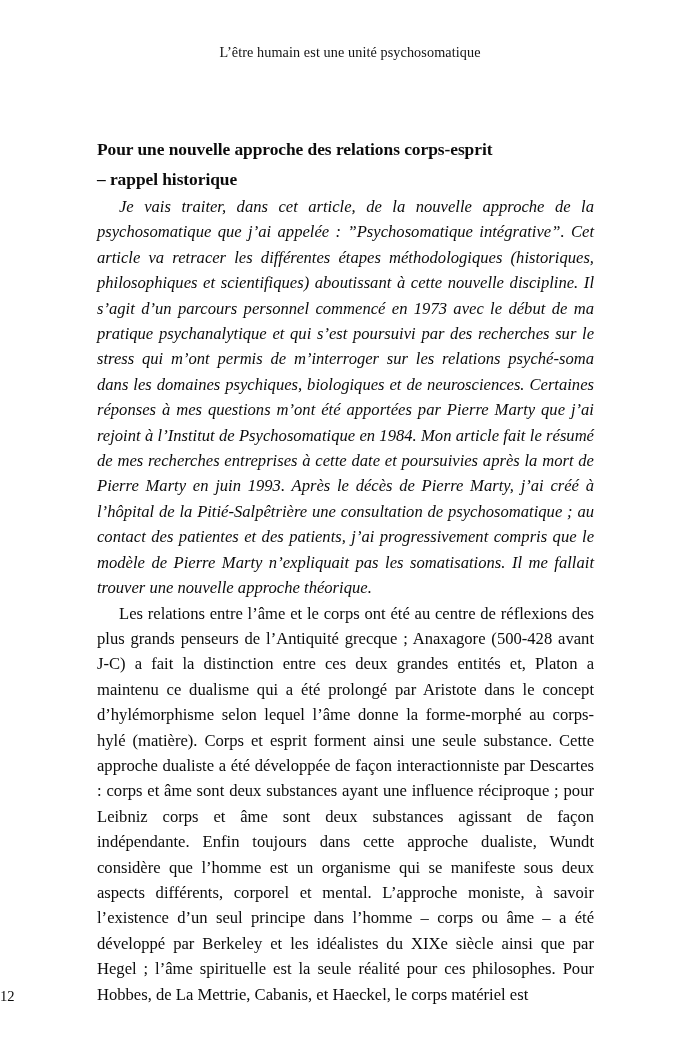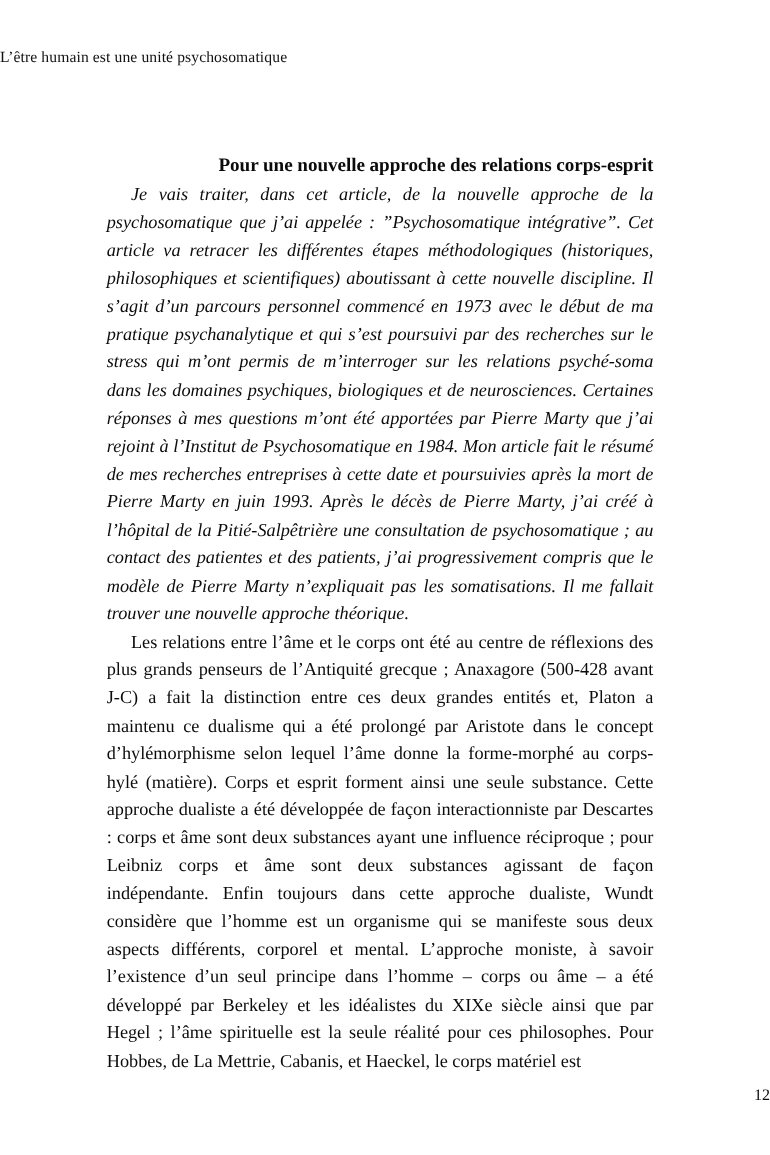--- a/index.html
+++ b/index.html
@@ -23,39 +23,39 @@
     height: 1050px;
     box-sizing: border-box;
   }
 
   
   .running-head {
     position: absolute;
     left: 0;
     top: 44px;
     width: 700px;
-    text-align: left;
+    text-align: center;
     font-size: 14.2px;
     letter-spacing: 0.1px;
     color: #111;
   }
 
   
   .textblock {
     position: absolute;
     left: 97px;
     top: 134px;
     width: 497px;
   }
 
   .doc-title {
     font-weight: bold;
     font-size: 17.4px;
     line-height: 30px;
-    text-align: right;
+    text-align: left;
     margin: 0 0 0 0;
     letter-spacing: -0.05px;
   }
   .doc-title .line2 { display: block; }
 
   p.body-par {
     font-size: 16.6px;
     line-height: 25.4px;
     text-align: justify;
     text-justify: inter-word;
@@ -75,35 +75,36 @@
     margin: 26px 0 16px 0;
     letter-spacing: -0.2px;
   }
 
   
   .folio {
     position: absolute;
     left: 0;
     top: 988px;
     width: 700px;
-    text-align: right;
+    text-align: left;
     font-size: 14.6px;
   }
 </style>
 </head>
 <body>
 
 <div class="page">
 
   <div class="running-head">L’être humain est une unité psychosomatique</div>
 
   <div class="textblock">
 
     <h1 class="doc-title">
       <span>Pour une nouvelle approche des relations corps-esprit</span>
+      <span class="line2">– rappel historique</span>
     </h1>
 
     <p class="body-par par-gap-top">Je vais traiter, dans cet article, de la nouvelle approche de la psychosomatique que j’ai appelée : ”Psychosomatique intégrative”. Cet article va retracer les différentes étapes méthodologiques (historiques, philosophiques et scientifiques) aboutissant à cette nouvelle discipline. Il s’agit d’un parcours personnel commencé en 1973 avec le début de ma pratique psychanalytique et qui s’est poursuivi par des recherches sur le stress qui m’ont permis de m’interroger sur les relations psyché-soma dans les domaines psychiques, biologiques et de neurosciences. Certaines réponses à mes questions m’ont été apportées par Pierre Marty que j’ai rejoint à l’Institut de Psychosomatique en 1984. Mon article fait le résumé de mes recherches entreprises à cette date et poursuivies après la mort de Pierre Marty en juin 1993. Après le décès de Pierre Marty, j’ai créé à l’hôpital de la Pitié-Salpêtrière une consultation de psychosomatique ; au contact des patientes et des patients, j’ai progressivement compris que le modèle de Pierre Marty n’expliquait pas les somatisations. Il me fallait trouver une nouvelle approche théorique.</p>
 
 
     <p class="body-par">Les relations entre l’âme et le corps ont été au centre de réflexions des plus grands penseurs de l’Antiquité grecque ; Anaxagore (500-428 avant J-C) a fait la distinction entre ces deux grandes entités et, Platon a maintenu ce dualisme qui a été prolongé par Aristote dans le concept d’hylémorphisme selon lequel l’âme donne la forme-morphé au corps-hylé (matière). Corps et esprit forment ainsi une seule substance. Cette approche dualiste a été développée de façon interactionniste par Descartes : corps et âme sont deux substances ayant une influence réciproque ; pour Leibniz corps et âme sont deux substances agissant de façon indépendante. Enfin toujours dans cette approche dualiste, Wundt considère que l’homme est un organisme qui se manifeste sous deux aspects différents, corporel et mental. L’approche moniste, à savoir l’existence d’un seul principe dans l’homme – corps ou âme – a été développé par Berkeley et les idéalistes du XIXe siècle ainsi que par Hegel ; l’âme spirituelle est la seule réalité pour ces philosophes. Pour Hobbes, de La Mettrie, Cabanis, et Haeckel, le corps matériel est</p>
 
   </div>
 
   <div class="folio">12</div>

